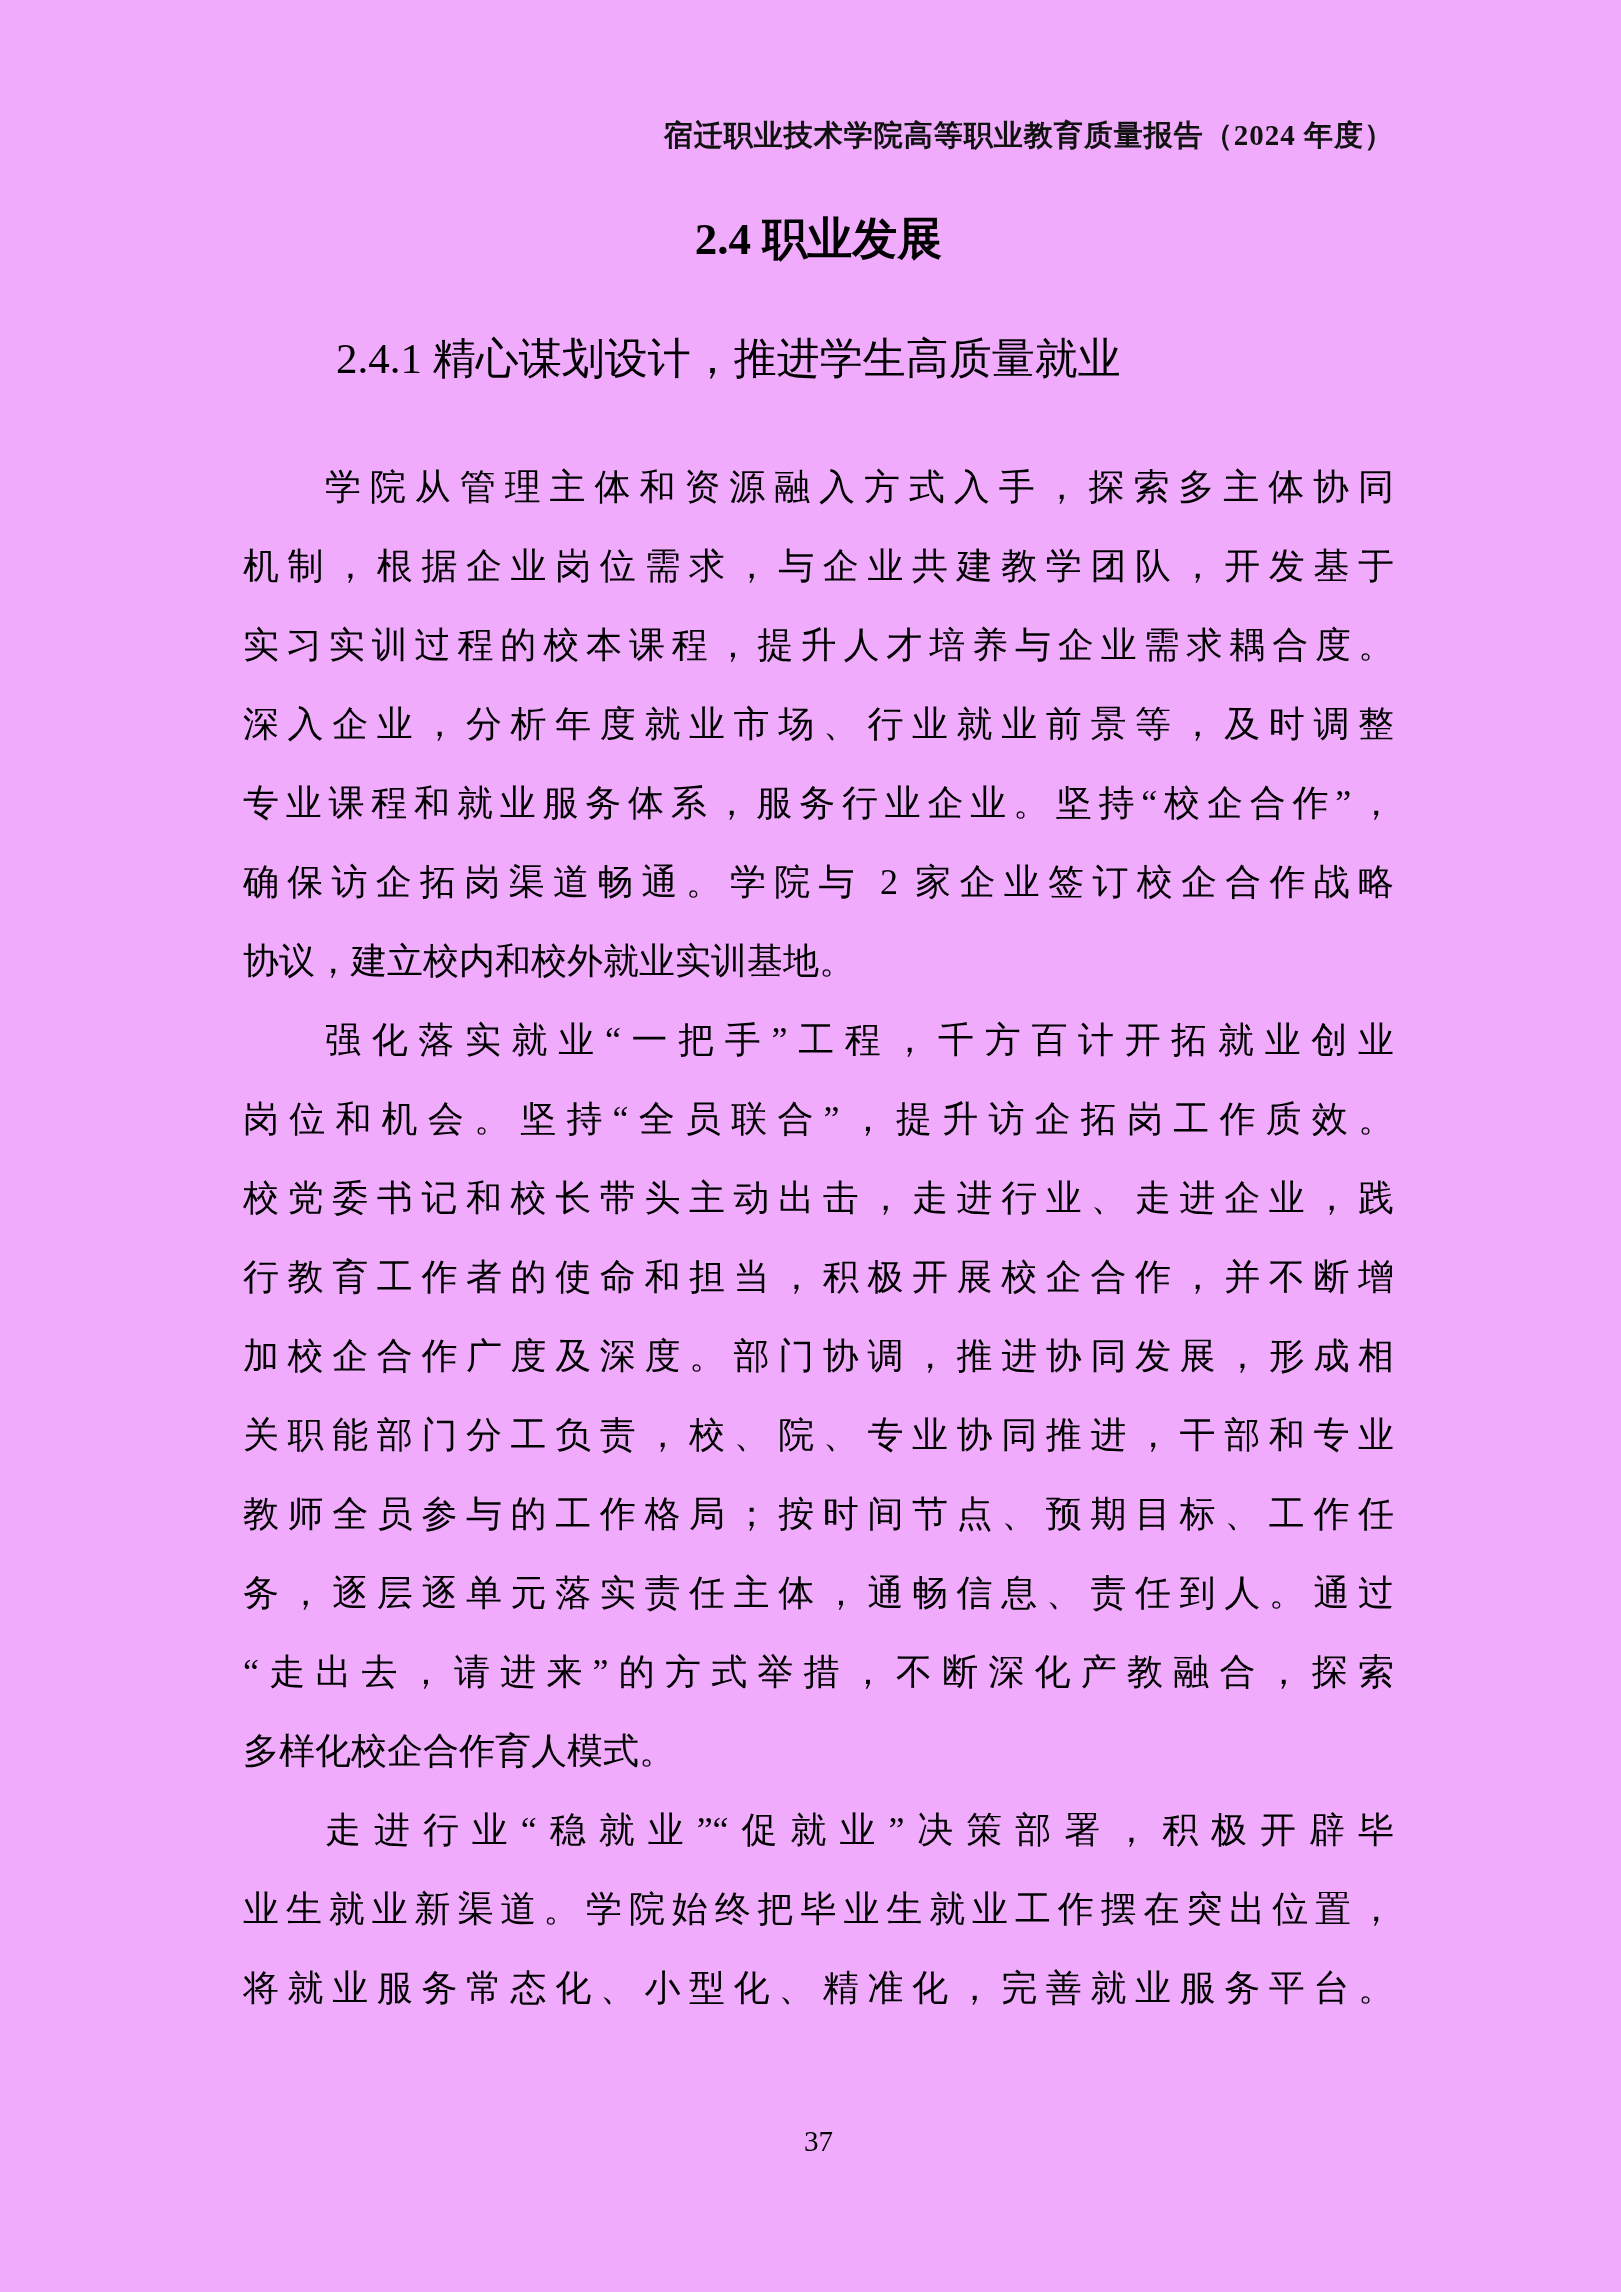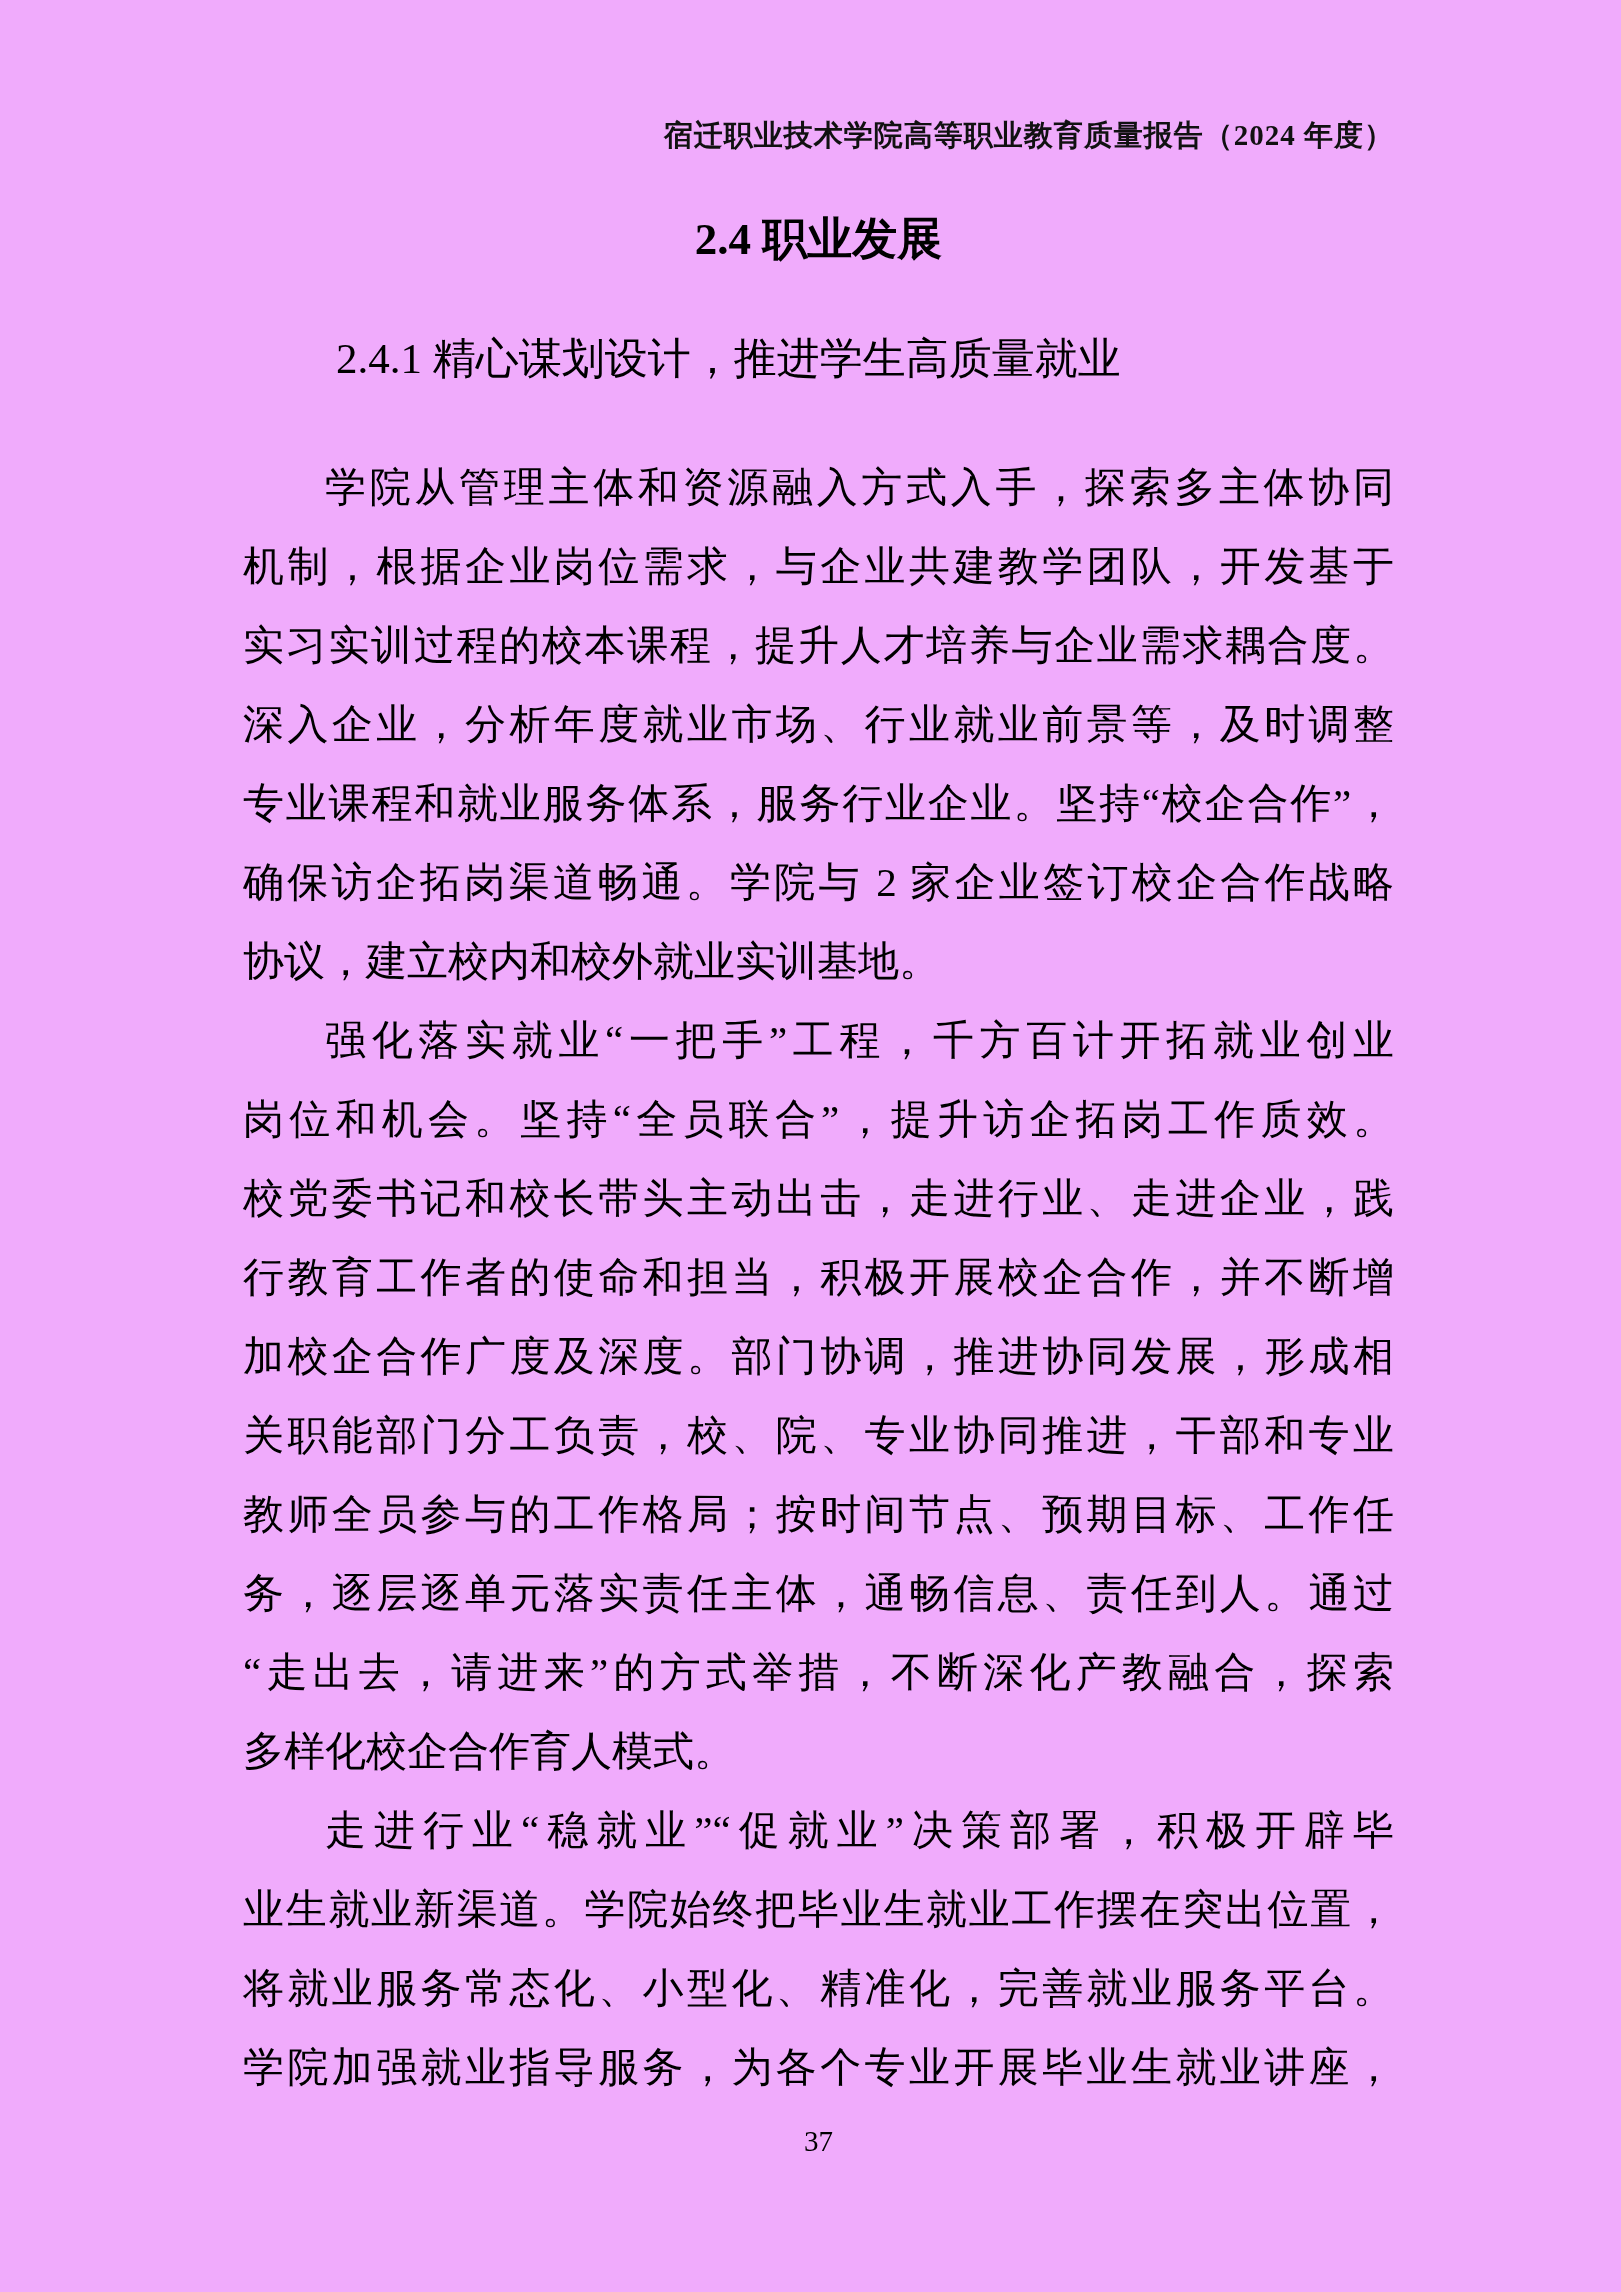--- a/index.html
+++ b/index.html
@@ -39,21 +39,21 @@
   .h2 {
     margin: 65px 0 0 0;
     padding-left: 93px;
     font-size: 43px;
     font-weight: 400;
     line-height: 53px;
     color: #000000;
   }
   .body-text {
     margin-top: 63px;
-    font-size: 41px;
+    font-size: 36px;
     color: #000000;
   }
   .paragraph { margin: 0; }
   .line {
     line-height: 79px;
     height: 79px;
     text-align: justify;
     text-align-last: justify;
     text-justify: inter-character;
     white-space: nowrap;
@@ -97,19 +97,18 @@
           <div class="line">关职能部门分工负责，校、院、专业协同推进，干部和专业</div>
           <div class="line">教师全员参与的工作格局；按时间节点、预期目标、工作任</div>
           <div class="line">务，逐层逐单元落实责任主体，通畅信息、责任到人。通过</div>
           <div class="line">“走出去，请进来”的方式举措，不断深化产教融合，探索</div>
           <div class="line short">多样化校企合作育人模式。</div>
         </div>
         <div class="paragraph">
           <div class="line first">走进行业“稳就业”“促就业”决策部署，积极开辟毕</div>
           <div class="line">业生就业新渠道。学院始终把毕业生就业工作摆在突出位置，</div>
           <div class="line">将就业服务常态化、小型化、精准化，完善就业服务平台。</div>
-          <div class="line">学院加强就业指导服务，为各个专业开展毕业生就业讲座，</div>
         </div>
       </div>
   </div>
   <div class="page-number">37</div>
 </div>
 
 
 </body></html>

